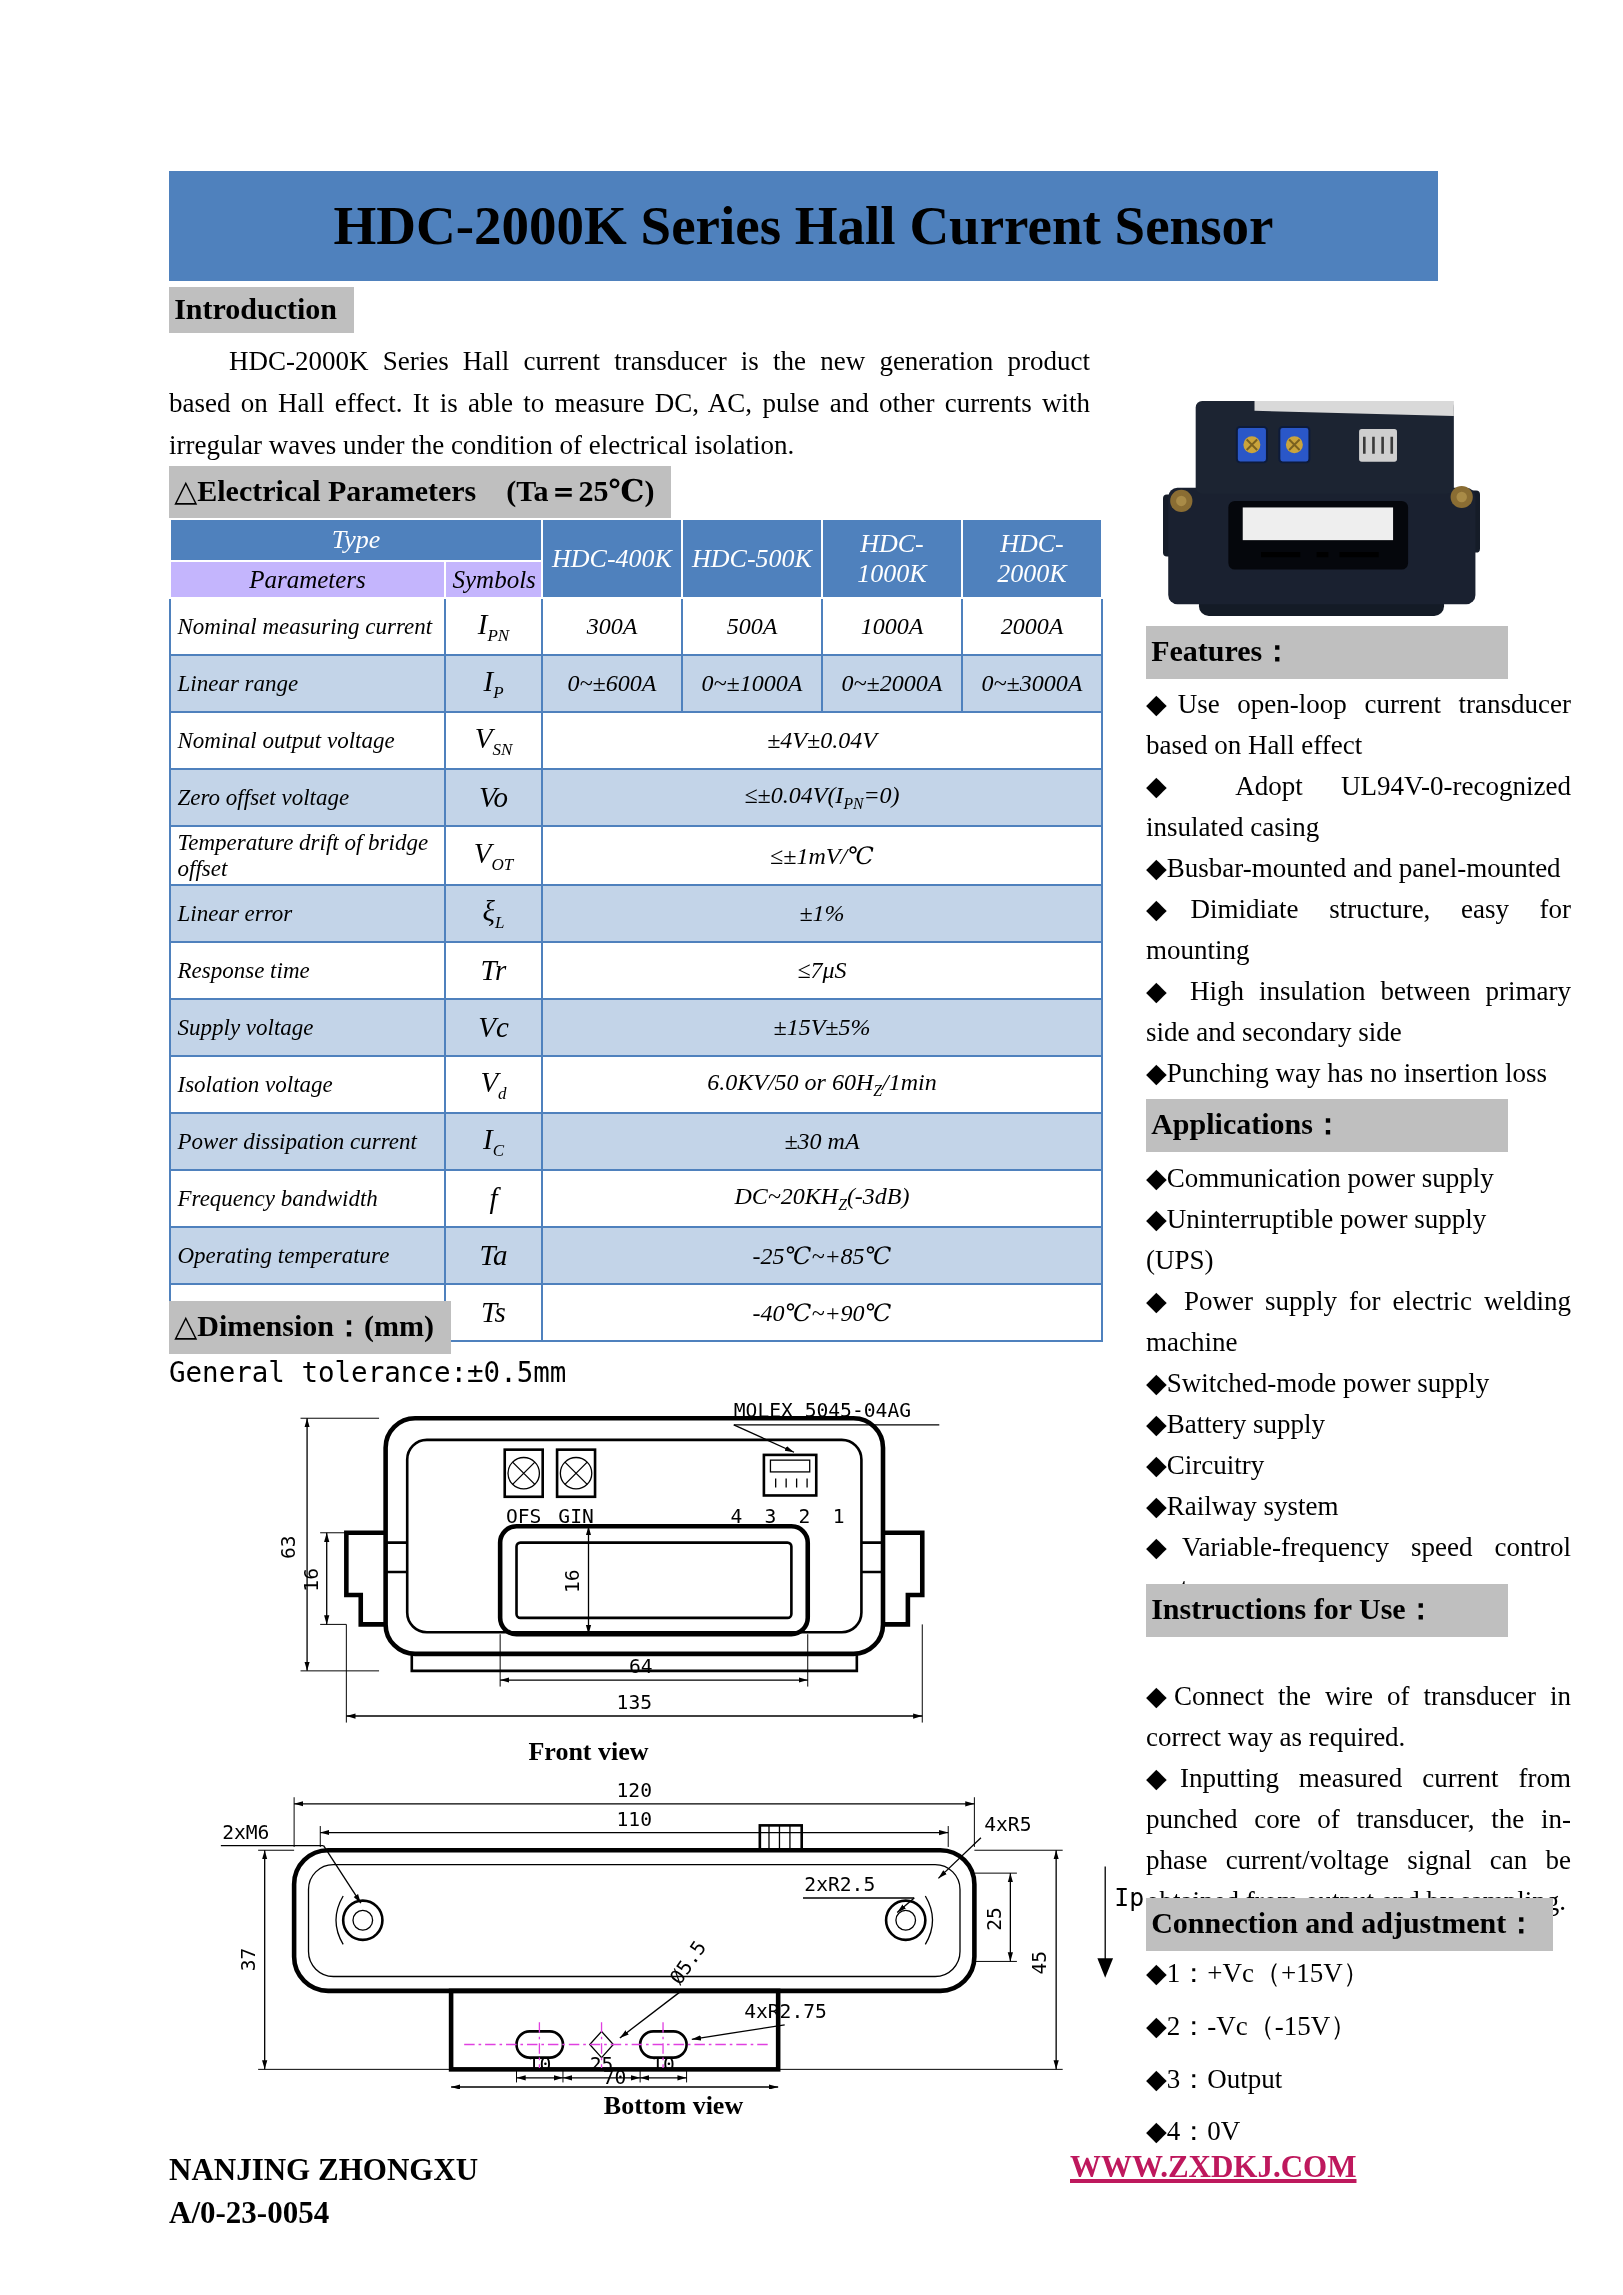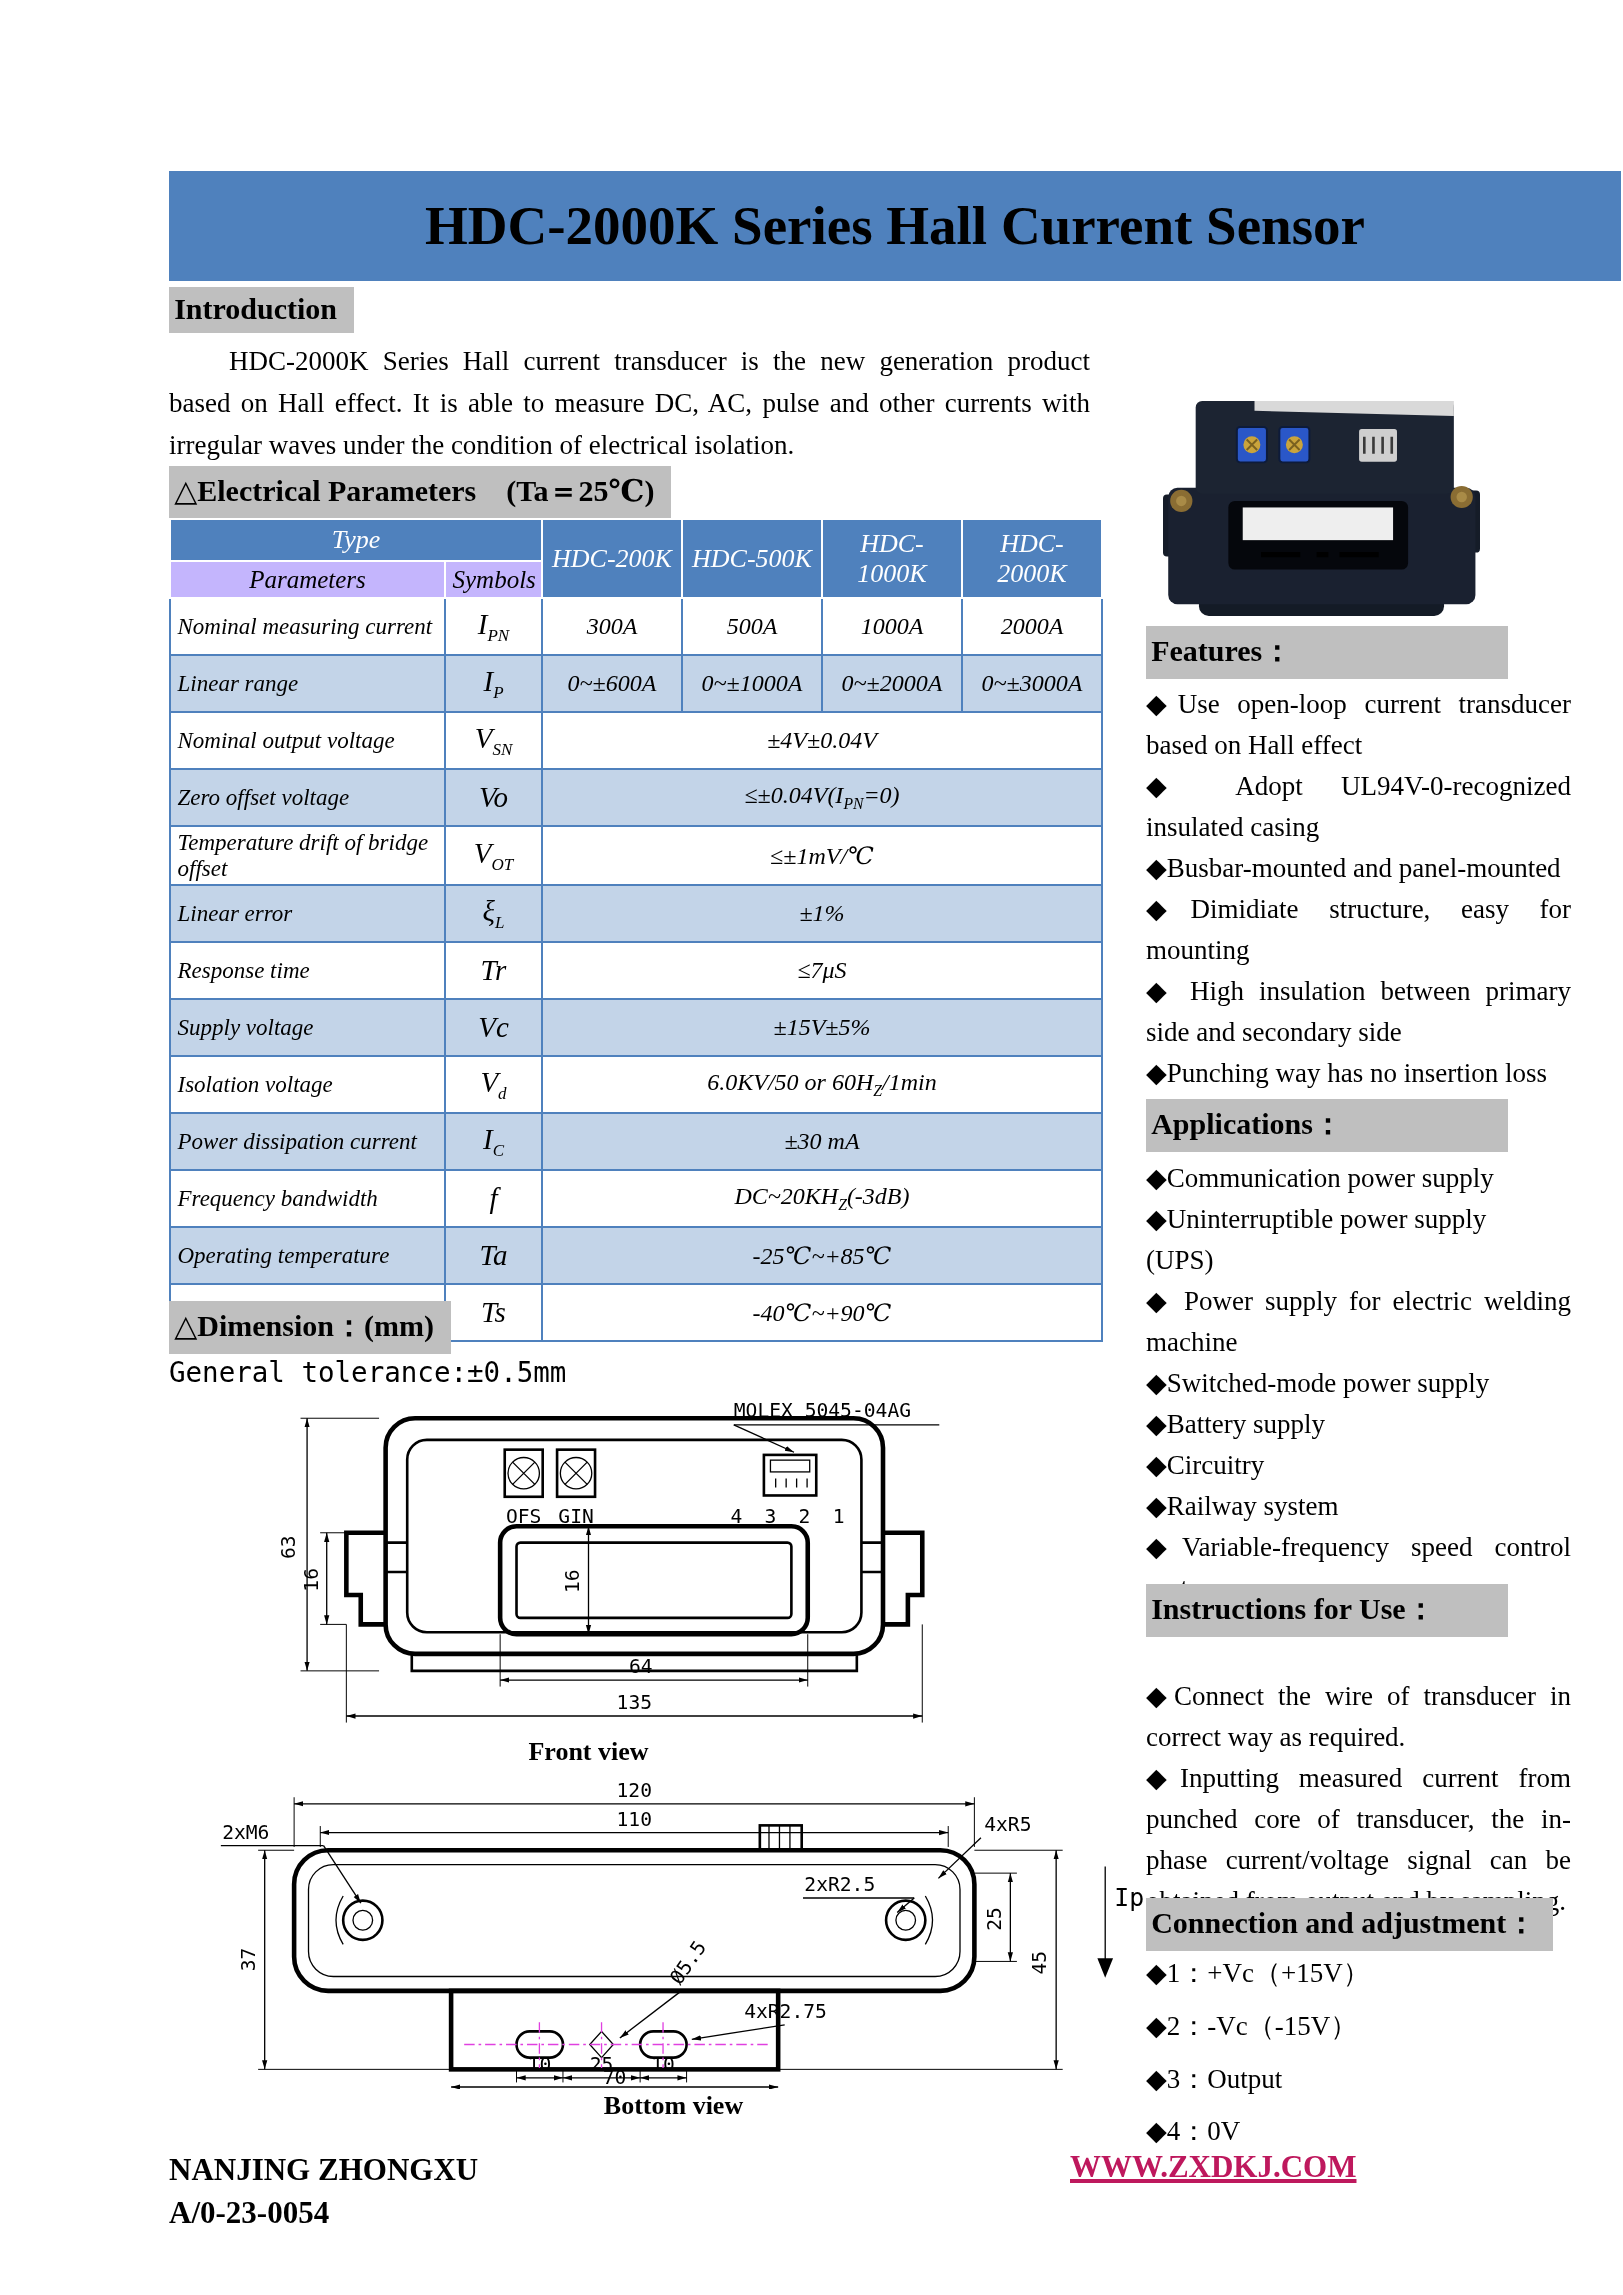--- a/index.html
+++ b/index.html
@@ -1,21 +1,21 @@
 <!DOCTYPE html>
 <html style="font-size:10.5px"><head>
 <meta charset="utf-8">
 <style>
   html,body{margin:0;padding:0;background:#ffffff;}
   #page{position:relative;width:1623px;height:2295px;background:#ffffff;overflow:hidden;
         font-family:"Liberation Serif","DejaVu Serif",serif;color:#000;}
   .abs{position:absolute;}
 
   
-  .banner{left:169px;top:171px;width:1452px;height:110px;background:#4f81bd;}
+  .banner{left:169px;top:171px;width:1269px;height:110px;background:#4f81bd;}
   .banner h1{margin:0;text-align:center;line-height:110px;font-size:55px;font-weight:bold;color:#000;
              font-family:"Liberation Serif",serif;}
 
   
   .gbar{display:inline-block;background:#bfbfbf;font-weight:bold;font-size:30px;
         padding:5.2px 17px 6.5px 5.2px;white-space:nowrap;}
   .gbar.rw{min-width:340px;}
 
   
   #intro-text{left:169px;top:340px;width:921px;font-size:27px;line-height:42px;
@@ -85,21 +85,21 @@
         <col style="width:275px">
           <col style="width:97px">
         <col style="width:140px">
           <col style="width:140px">
           <col style="width:140px">
           <col style="width:140px">
       </colgroup>
       <tbody id="param-tbody">
         <tr class="hrow1">
           <td class="hdark" colspan="2">Type</td>
-          <td class="hdark" rowspan="2">HDC-200K</td>
+          <td class="hdark" rowspan="2">HDC-400K</td>
           <td class="hdark" rowspan="2">HDC-500K</td>
           <td class="hdark" rowspan="2">HDC-1000K</td>
           <td class="hdark" rowspan="2">HDC-2000K</td>
         </tr>
         <tr class="hrow2">
           <td class="hlight">Parameters</td>
           <td class="hlight">Symbols</td>
         </tr>
       <tr class="body-row plain">
             <td class="c-label">Nominal measuring current</td>

